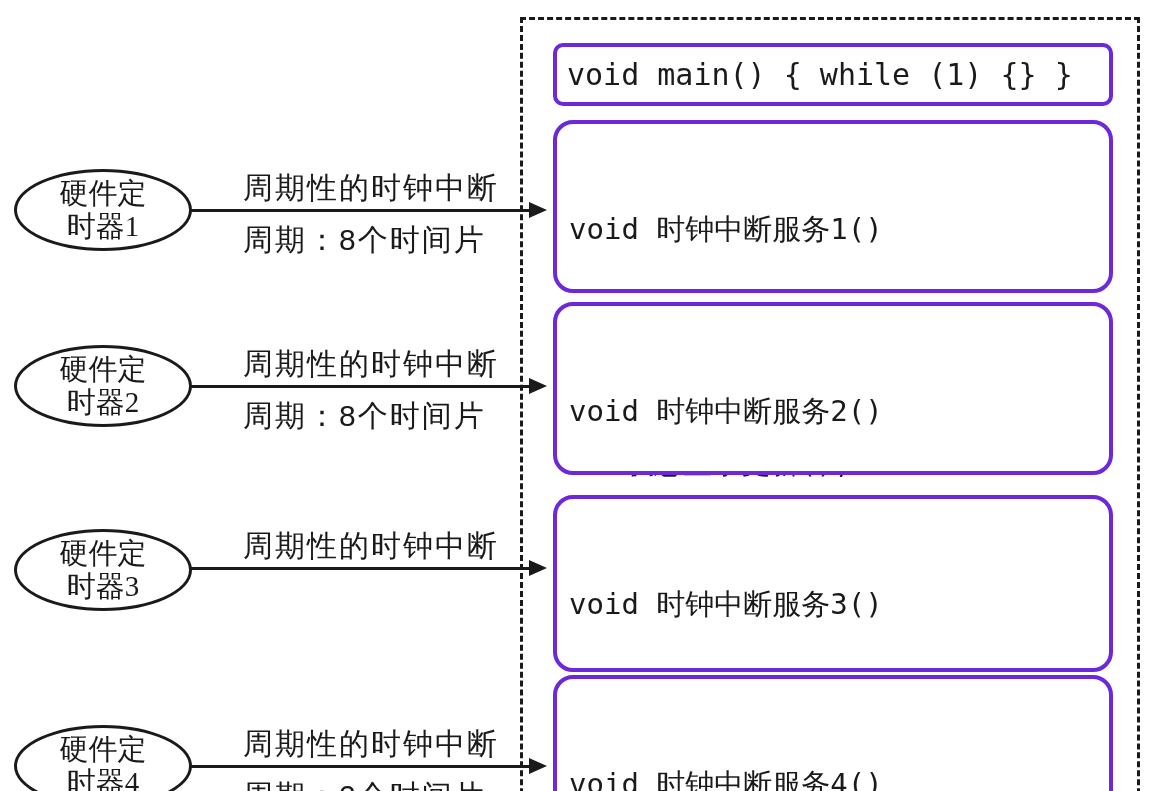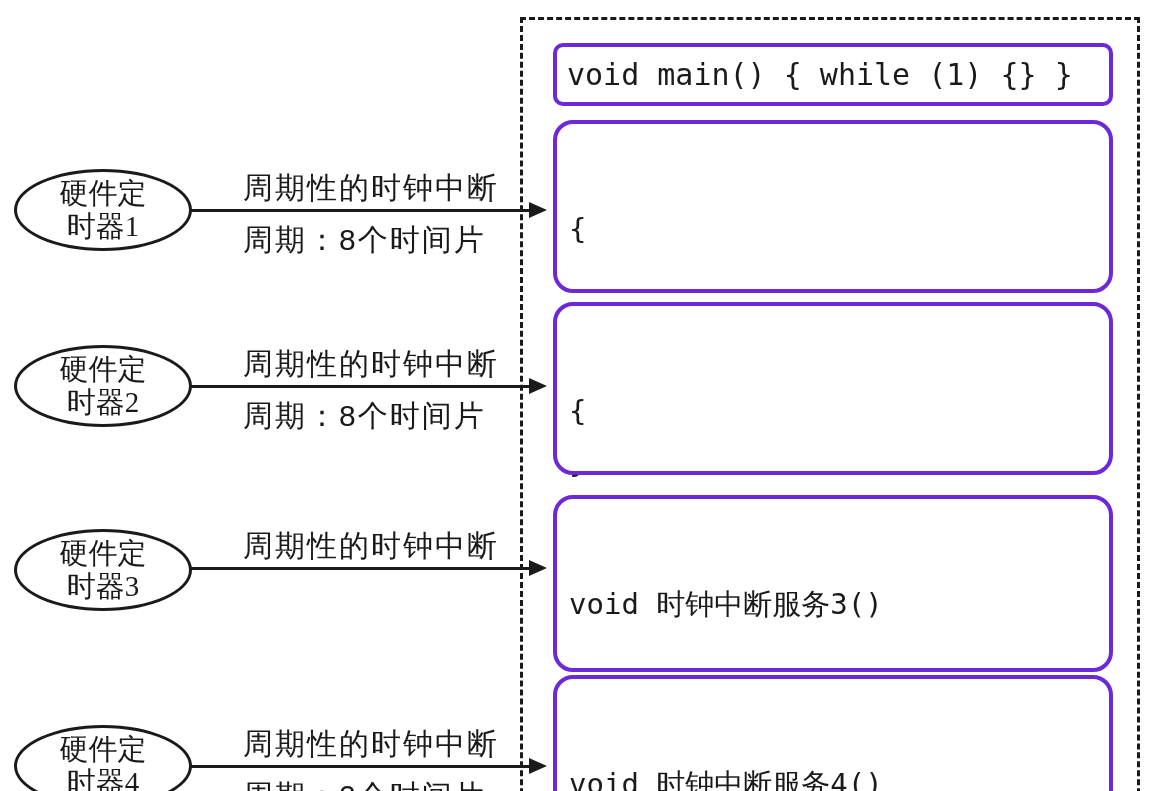--- a/index.html
+++ b/index.html
@@ -109,26 +109,28 @@
 
 <div class="canvas">
 
   <div class="dashed-frame"></div>
 
   <div class="code-box main-box">
     <span>void main() { while (1) {} }</span>
   </div>
 
   <div class="code-box isr-box isr-1">
+    <div class="code-line">void 时钟中断服务1()</div>
     <div class="code-line">{</div>
     <div class="code-line body">状态显示更新();</div>
     <div class="code-line">}</div>
   </div>
 
   <div class="code-box isr-box isr-2">
+    <div class="code-line">void 时钟中断服务2()</div>
     <div class="code-line">{</div>
     <div class="code-line body">用户输入命令检查();</div>
     <div class="code-line">}</div>
   </div>
 
   <div class="code-box isr-box isr-3">
     <div class="code-line">void 时钟中断服务3()</div>
     <div class="code-line">{</div>
     
     

